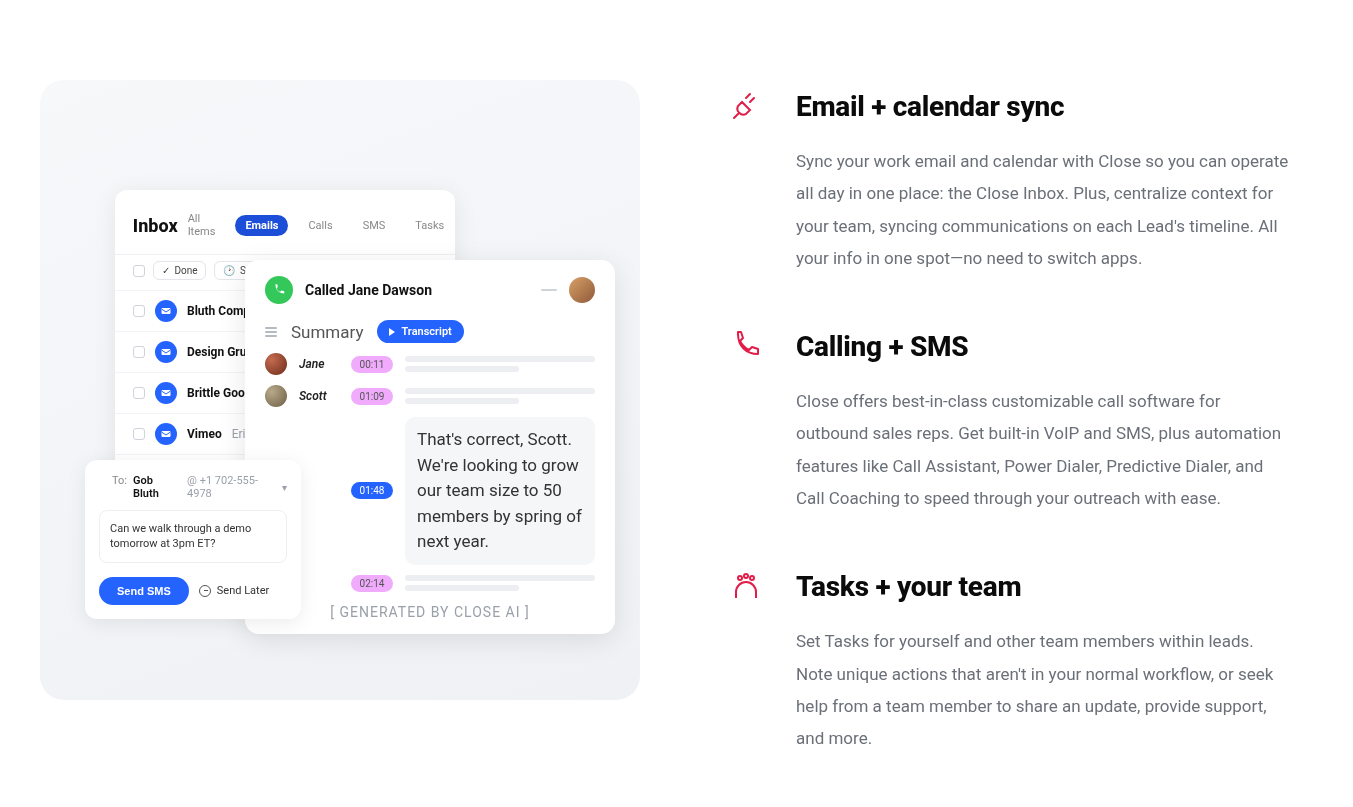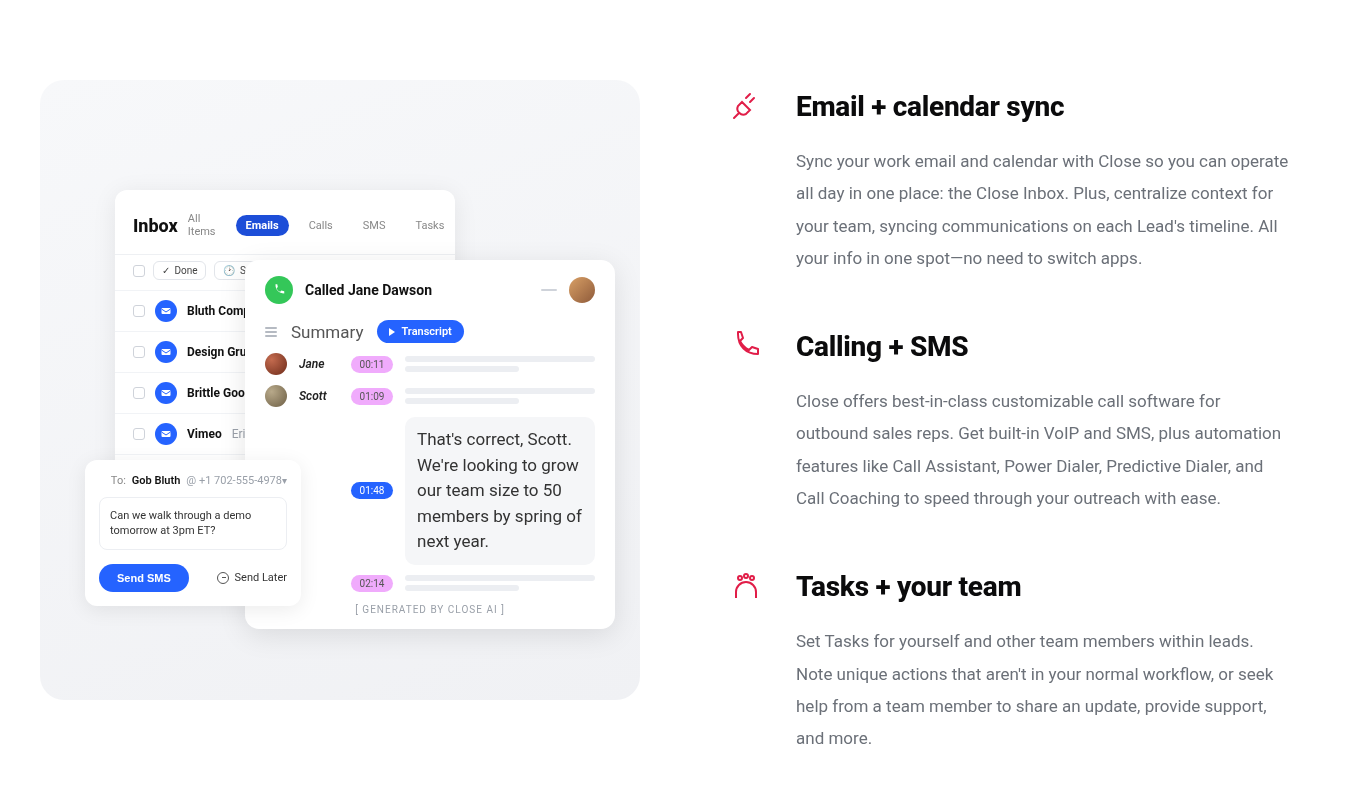--- a/index.html
+++ b/index.html
@@ -37,21 +37,21 @@
     background: #fff;
     border-radius: 12px;
     box-shadow: 0 4px 24px rgba(0,0,0,0.08);
     padding: 18px 0 10px 0;
     font-size: 12px;
     color: #555;
   }
   .inbox-header {
     display: flex;
     align-items: center;
-    justify-content: space-between;
+    justify-content: center;
     padding: 0 1px 12px 18px;
   }
   .inbox-title { font-weight: 800; font-size: 18px; color:#111; }
   .inbox-tabs { display: flex; gap: 10px; font-size: 11px; color:#888; align-items:center;}
   .inbox-tab { padding: 4px 10px; border-radius: 14px; }
   .inbox-tab.active { background:#1d4ed8; color:#fff; font-weight:700; }
   .inbox-toolbar {
     display:flex; gap:8px; padding: 6px 18px 10px 18px; align-items:center;
     border-top:1px solid #eef0f3;
   }
@@ -114,43 +114,43 @@
   .time-chip{background:#f0abfc;color:#555;font-size:10px;padding:3px 8px;border-radius:10px;width:42px;text-align:center;}
   .time-chip.active{background:#2563ff;color:#fff;}
   .bars{flex:1;display:flex;flex-direction:column;gap:4px;}
   .bars .bar{height:6px;background:#eceef2;border-radius:3px;}
   .bars .bar.short{width:60%;}
   .bubble{
     background:#f5f6f8;border-radius:10px;padding:10px 12px;
     font-size:17px;color:#333;line-height:1.5;flex:1;
   }
   .gen-note{
-    text-align:center;font-size:10px;color:#9aa0a9;letter-spacing:1px;margin-top:12px;
+    text-align:center;font-size:14px;color:#9aa0a9;letter-spacing:1px;margin-top:12px;
   }
 
   
   .sms-card{
     position:absolute;
     top: 460px; left: 85px;
     width:216px;
     background:#fff;border-radius:12px;
     box-shadow:0 4px 20px rgba(0,0,0,0.08);
     padding:14px;
     font-size:11px;color:#333;
   }
-  .sms-to{display:flex;align-items:center;justify-content:flex-end;color:#888;margin-bottom:10px;}
+  .sms-to{display:flex;align-items:center;justify-content:space-between;color:#888;margin-bottom:10px;margin-left:13px;}
   .sms-to-left{display:flex;gap:6px;align-items:baseline;}
   .sms-name{color:#111;font-weight:600;}
   .sms-phone{color:#9aa0a9;}
   .sms-chevron{color:#9aa0a9;font-size:10px;}
   .sms-textarea{
     border:1px solid #eceef2;border-radius:8px;padding:10px;color:#333;
     font-size:11px;line-height:1.4;min-height:40px;
   }
-  .sms-actions{display:flex;gap:10px;justify-content:space-between;align-items:center;margin-top:14px;}
+  .sms-actions{display:flex;gap:10px;justify-content:flex-start;align-items:center;margin-top:14px;}
   .send-sms-btn{
     background:#2563ff;color:#fff;border:none;border-radius:18px;
     padding:8px 18px;font-size:11px;font-weight:600;
   }
   .send-later{display:flex;align-items:center;gap:6px;color:#333;font-size:11px;}
   .clock-icon{width:12px;height:12px;border:1.5px solid #555;border-radius:50%;position:relative;}
   .clock-icon::after{content:"";position:absolute;width:4px;height:1.5px;background:#555;top:4px;left:4px;}
 
   
   .content {

